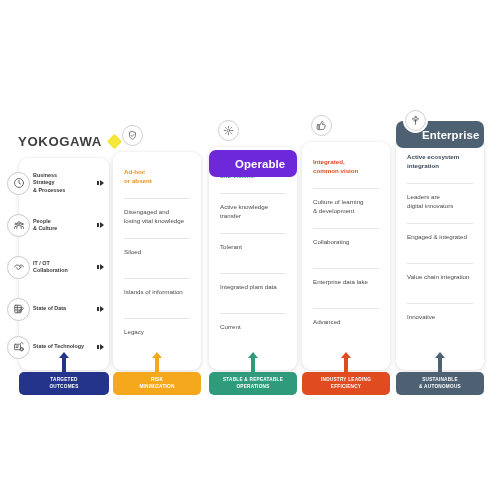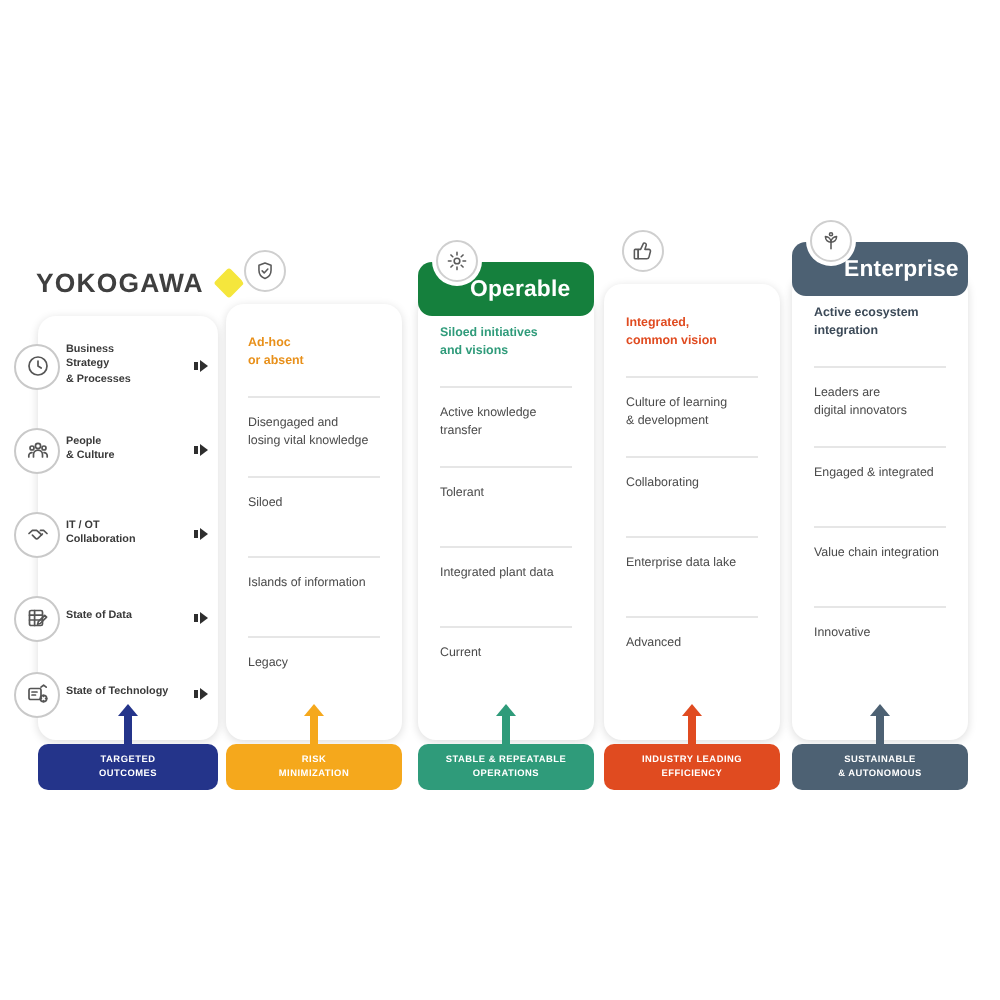--- a/index.html
+++ b/index.html
@@ -290,21 +290,21 @@
         <div class="cell" style="top: 56px; white-space: pre-line;">Active knowledge
 transfer</div>
         <div class="cell" style="top: 96px; white-space: pre-line;">Tolerant</div>
         <div class="cell" style="top: 136px; white-space: pre-line;">Integrated plant data</div>
         <div class="cell" style="top: 176px; white-space: pre-line;">Current</div>
         <div class="cell-sep" style="top: 46px;"></div>
         <div class="cell-sep" style="top: 86px;"></div>
         <div class="cell-sep" style="top: 126px;"></div>
         <div class="cell-sep" style="top: 166px;"></div>
       </div>
-      <div class="col-head" style="background: #15803d;">
+      <div class="col-head" style="background: #6d28d9; margin-top: 19px;">
         <span class="title">Operable</span>
       </div>
       <div class="head-badge">
         <span class="ring">
           <svg width="11" height="11" viewBox="0 0 24 24" fill="none" stroke="#5a5a5a" stroke-width="1.7" stroke-linecap="round" stroke-linejoin="round">
             <circle cx="12" cy="12" r="3.1"></circle>
             <path d="M12 2.6v2.9M12 18.5v2.9M21.4 12h-2.9M5.5 12H2.6M18.6 5.4l-2 2M7.4 16.6l-2 2M18.6 18.6l-2-2M7.4 7.4l-2-2"></path>
           </svg>
         </span>
       </div>

